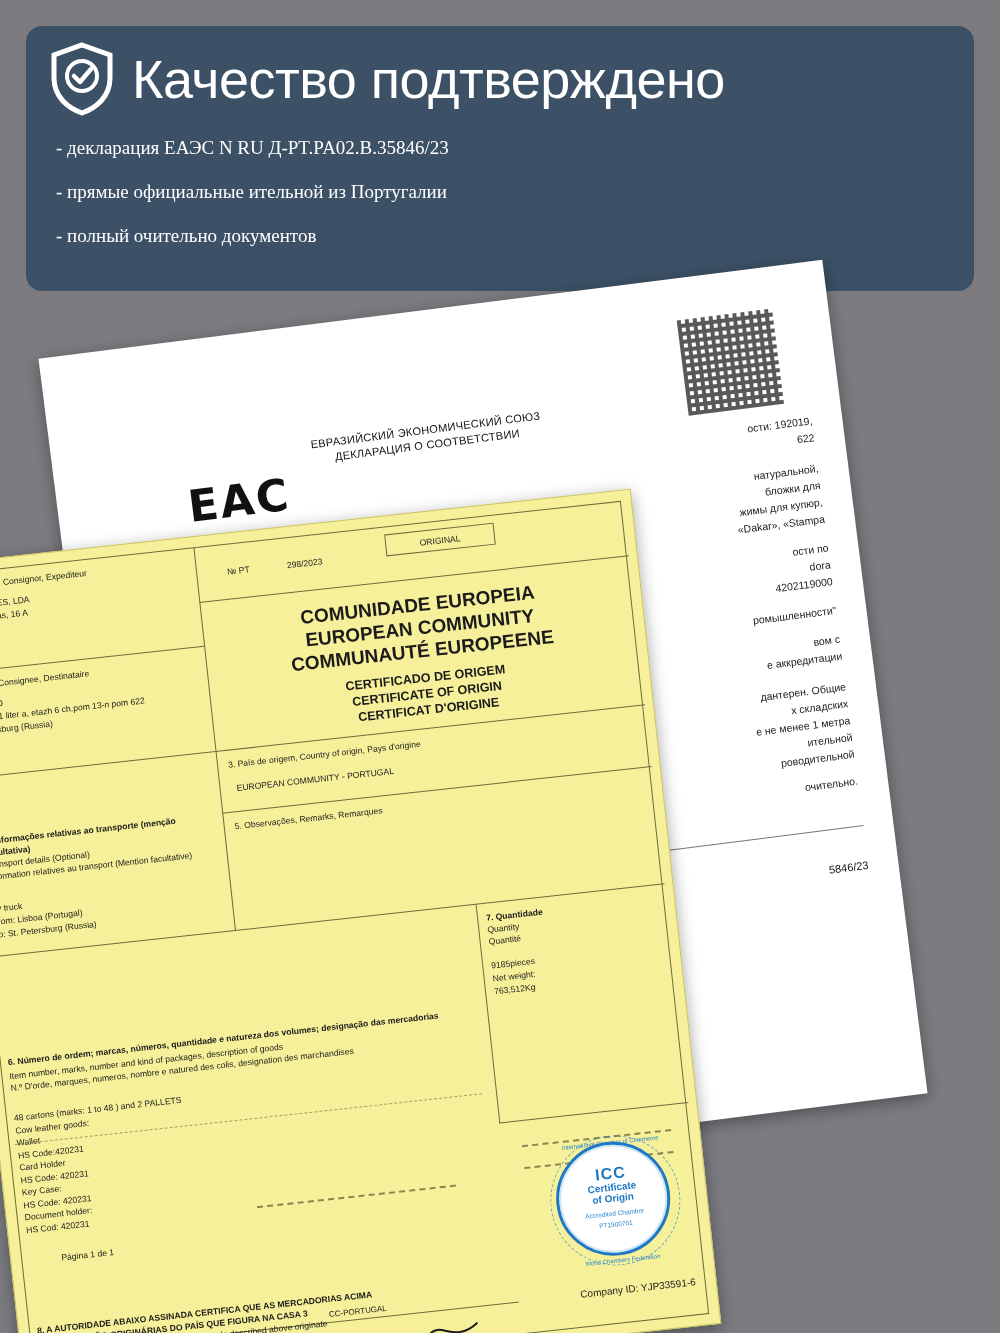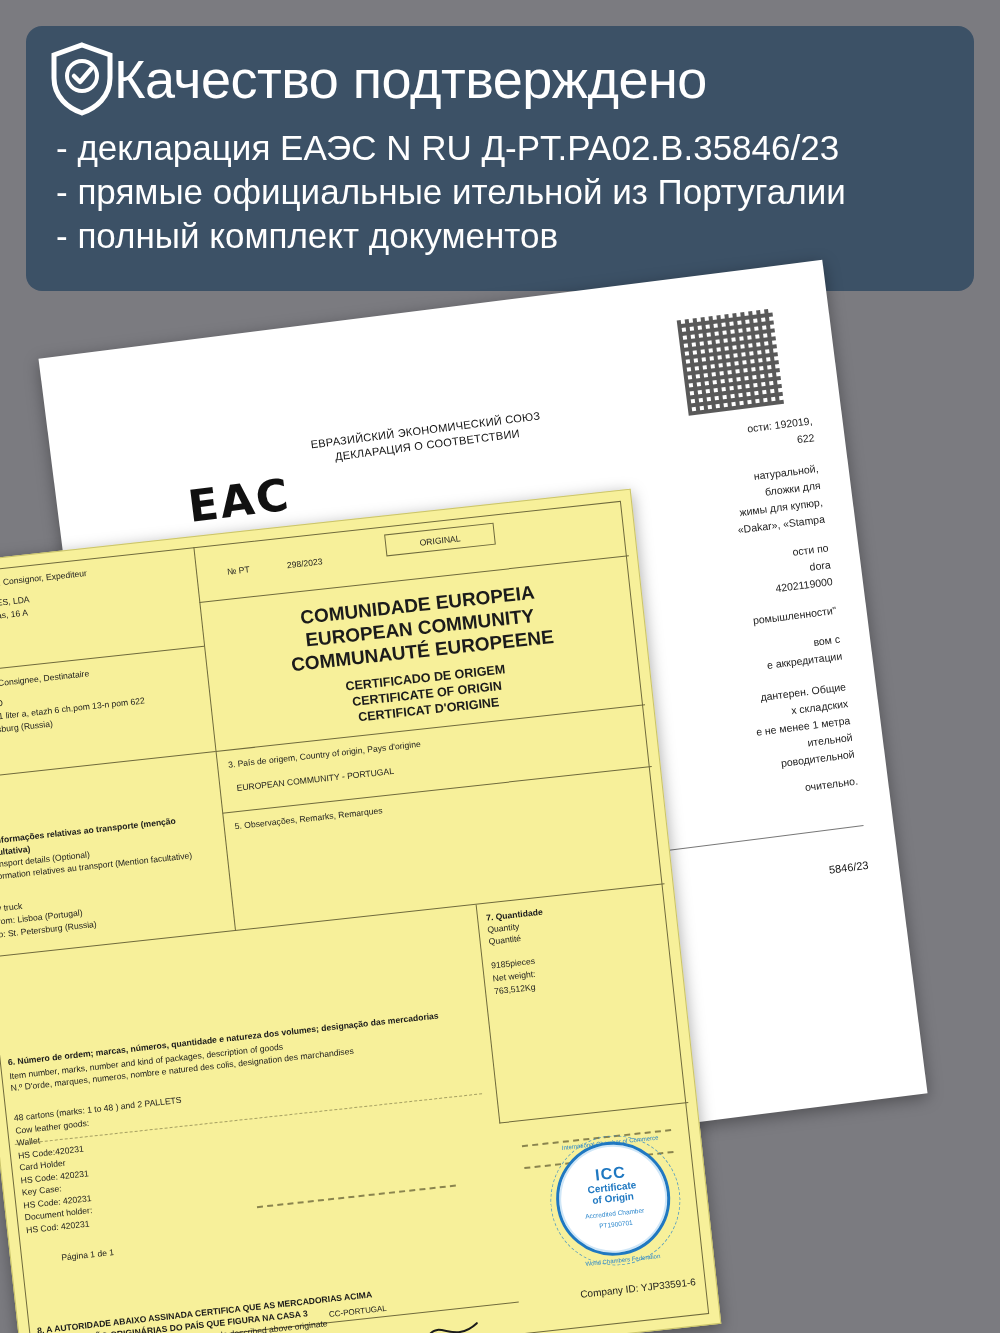--- a/index.html
+++ b/index.html
@@ -11,29 +11,29 @@
     position:relative;
   }
   
   .banner{
     position:absolute;left:26px;top:26px;width:948px;height:265px;
     background:#3c5166;border-radius:16px;
     box-sizing:border-box;
     padding:16px 24px 16px 24px;
     color:#ffffff;
   }
-  .banner-head{display:flex;align-items:center;}
+  .banner-head{display:flex;align-items:center;gap:18px;}
   .shield{width:64px;height:74px;flex:0 0 auto;}
   .banner-title{
     font-size:54px;line-height:60px;font-weight:400;letter-spacing:-0.5px;
     white-space:nowrap;
   }
   .banner-lines{margin-top:10px;padding-left:6px;}
   .banner-line{
-    font-size:35px;line-height:44px;font-weight:400;white-space:nowrap;
+    font-size:19px;line-height:44px;font-weight:400;white-space:nowrap;font-family:Liberation Serif, serif;
   }
   
   .docs{position:absolute;left:0;top:300px;width:1000px;height:1033px;}
   .paper{
     position:absolute;
     box-shadow:0 4px 16px rgba(0,0,0,.35);
     box-sizing:border-box;
   }
   
   .doc-white{
@@ -128,21 +128,21 @@
         <path d="M32 3 L60 13 V36 C60 55 46 66 32 71 C18 66 4 55 4 36 V13 Z" fill="none" stroke="#ffffff" stroke-width="5"></path>
         <circle cx="32" cy="34" r="15" fill="none" stroke="#ffffff" stroke-width="4"></circle>
         <path d="M24 34 l6 6 l11 -13" fill="none" stroke="#ffffff" stroke-width="4.5" stroke-linecap="round" stroke-linejoin="round"></path>
       </svg>
     </span>
     <div class="banner-title">Качество подтверждено</div>
   </div>
   <div class="banner-lines">
     <div class="banner-line">- декларация ЕАЭС N RU Д-PT.PA02.B.35846/23</div>
     <div class="banner-line">- прямые официальные ительной из Португалии</div>
-    <div class="banner-line">- полный комплект документов</div>
+    <div class="banner-line">- полный очительно документов</div>
   </div>
 </div>
 
 <div class="docs">
 
   <div class="paper doc-white">
     <div class="qr"></div>
 
     <div class="white-head">
       <div>ЕВРАЗИЙСКИЙ ЭКОНОМИЧЕСКИЙ СОЮЗ</div>

